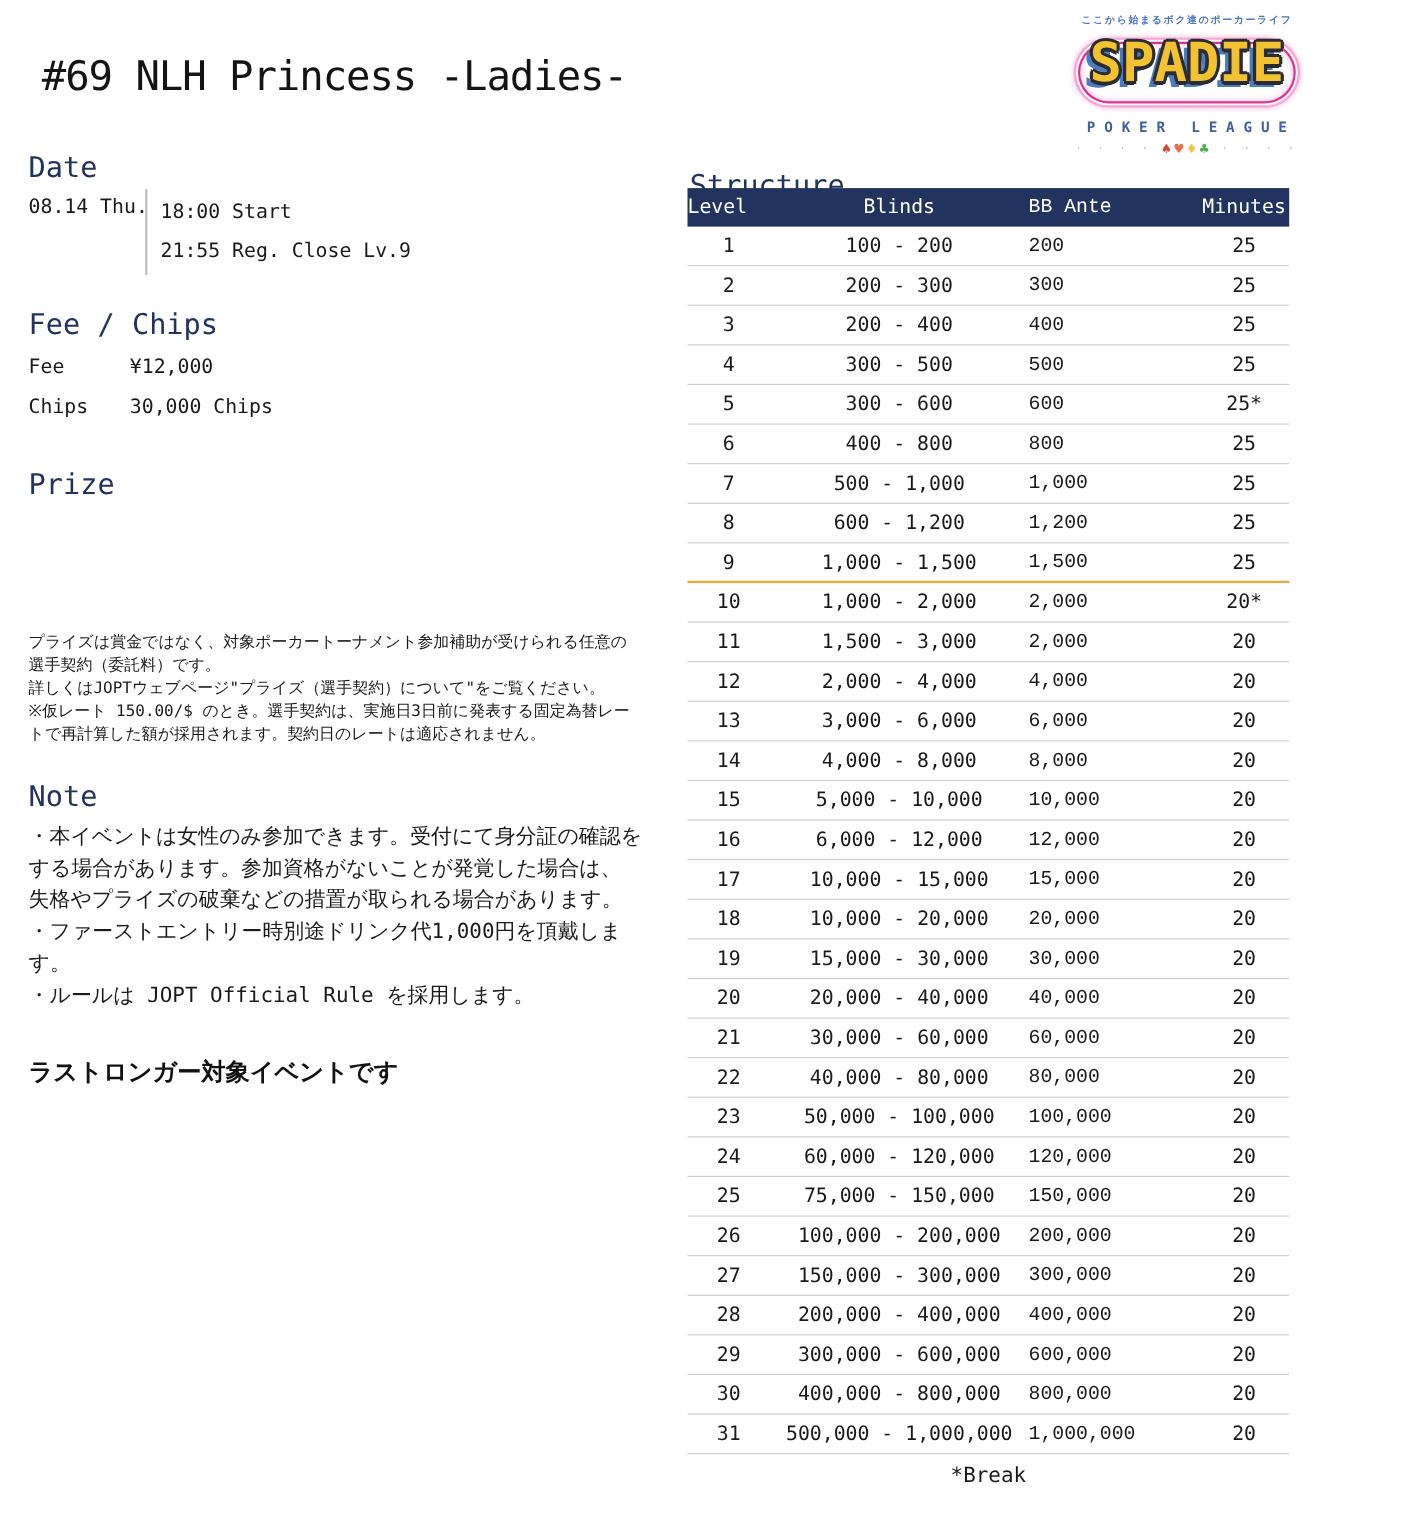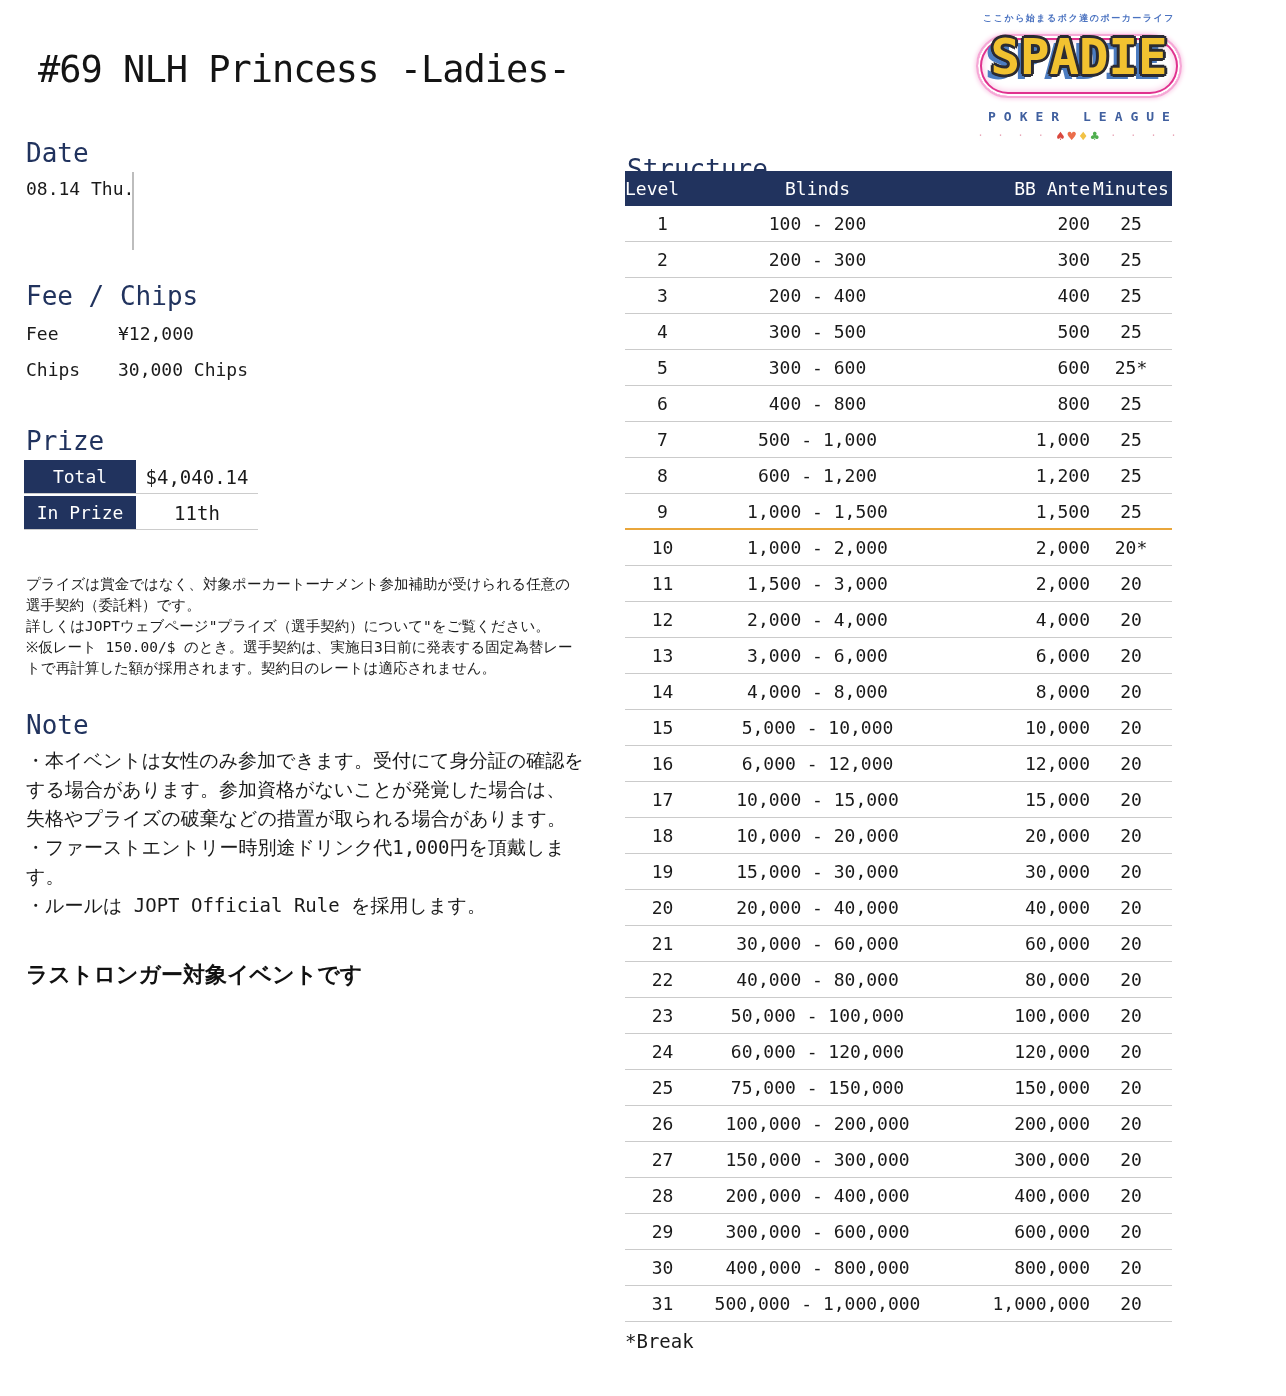--- a/index.html
+++ b/index.html
@@ -75,24 +75,24 @@
   .note-item{margin:0;}
   
   .last-longer{position:absolute;left:26px;top:960px;font-size:22px;font-weight:bold;color:#111;white-space:nowrap;}
   
   .s-table{position:absolute;left:625px;top:171px;width:547px;}
   .s-header{display:flex;height:35px;background:var(--navy);color:#fff;font-size:18px;align-items:center;}
   .s-row{display:flex;height:36px;box-sizing:border-box;align-items:center;border-bottom:1px solid var(--row-border);font-size:18px;}
   .s-row.reg-close{border-bottom:2px solid var(--orange);}
   .c-level{width:75px;text-align:center;box-sizing:border-box;}
   .c-blinds{width:235px;text-align:center;}
-  .c-ante{width:155px;text-align:right;}
+  .c-ante{width:155px;text-align:left;font-family:Liberation Mono, monospace;}
   .c-min{width:82px;text-align:center;}
   .s-header .c-level{text-align:left;}
-  .break-note{position:absolute;left:625px;top:1330px;width:547px;text-align:left;font-size:19px;}
+  .break-note{position:absolute;left:625px;top:1330px;width:547px;text-align:center;font-size:19px;}
 </style>
 </head>
 <body>
 
 <div class="page">
 
   <h1 class="title">#69 NLH Princess -Ladies-</h1>
 
   <div class="logo">
     <div class="logo-tagline">ここから始まるボク達のポーカーライフ</div>
@@ -104,45 +104,39 @@
       <span class="logo-dots">· · · ·</span>
       <span id="suit-icons"><span class="suit" style="color: rgb(217, 72, 62);">♠</span><span class="suit" style="color: rgb(235, 110, 75);">♥</span><span class="suit" style="color: rgb(242, 194, 69);">♦</span><span class="suit" style="color: rgb(79, 174, 78);">♣</span></span>
       <span class="logo-dots">· · · ·</span>
     </div>
   </div>
 
   <h2 class="h2" id="date-heading">Date</h2>
   <div class="date-block">
     <div class="date-day">08.14 Thu.</div>
     <div class="date-vline"></div>
+    <div class="date-times" id="date-times">
+        <div>18:00 Start</div>
+        <div>21:55 Reg. Close Lv.9</div>
+      </div>
   </div>
 
   <h2 class="h2" id="fee-heading">Fee / Chips</h2>
   <div class="fee-rows" id="fee-rows">
       <div class="fee-row">
         <div class="fee-label">Fee</div>
         <div class="fee-value">¥12,000</div>
       </div>
       <div class="fee-row">
         <div class="fee-label">Chips</div>
         <div class="fee-value">30,000 Chips</div>
       </div>
     </div>
 
   <h2 class="h2" id="prize-heading">Prize</h2>
-  <div class="prize-table" id="prize-table">
-      <div class="prize-row">
-        <div class="prize-label">Total</div>
-        <div class="prize-value">$4,040.14</div>
-      </div>
-      <div class="prize-row">
-        <div class="prize-label">In Prize</div>
-        <div class="prize-value">11th</div>
-      </div>
-    </div>
   <p class="prize-disclaimer">プライズは賞金ではなく、対象ポーカートーナメント参加補助が受けられる任意の選手契約（委託料）です。
 詳しくはJOPTウェブページ"プライズ（選手契約）について"をご覧ください。
 ※仮レート 150.00/$ のとき。選手契約は、実施日3日前に発表する固定為替レートで再計算した額が採用されます。契約日のレートは適応されません。</p>
 
   <h2 class="h2" id="note-heading">Note</h2>
   <div class="note-items" id="note-items">
       <div class="note-item">・本イベントは女性のみ参加できます。受付にて身分証の確認をする場合があります。参加資格がないことが発覚した場合は、失格やプライズの破棄などの措置が取られる場合があります。</div>
       <div class="note-item">・ファーストエントリー時別途ドリンク代1,000円を頂戴します。</div>
       <div class="note-item">・ルールは JOPT Official Rule を採用します。</div>
     </div>

